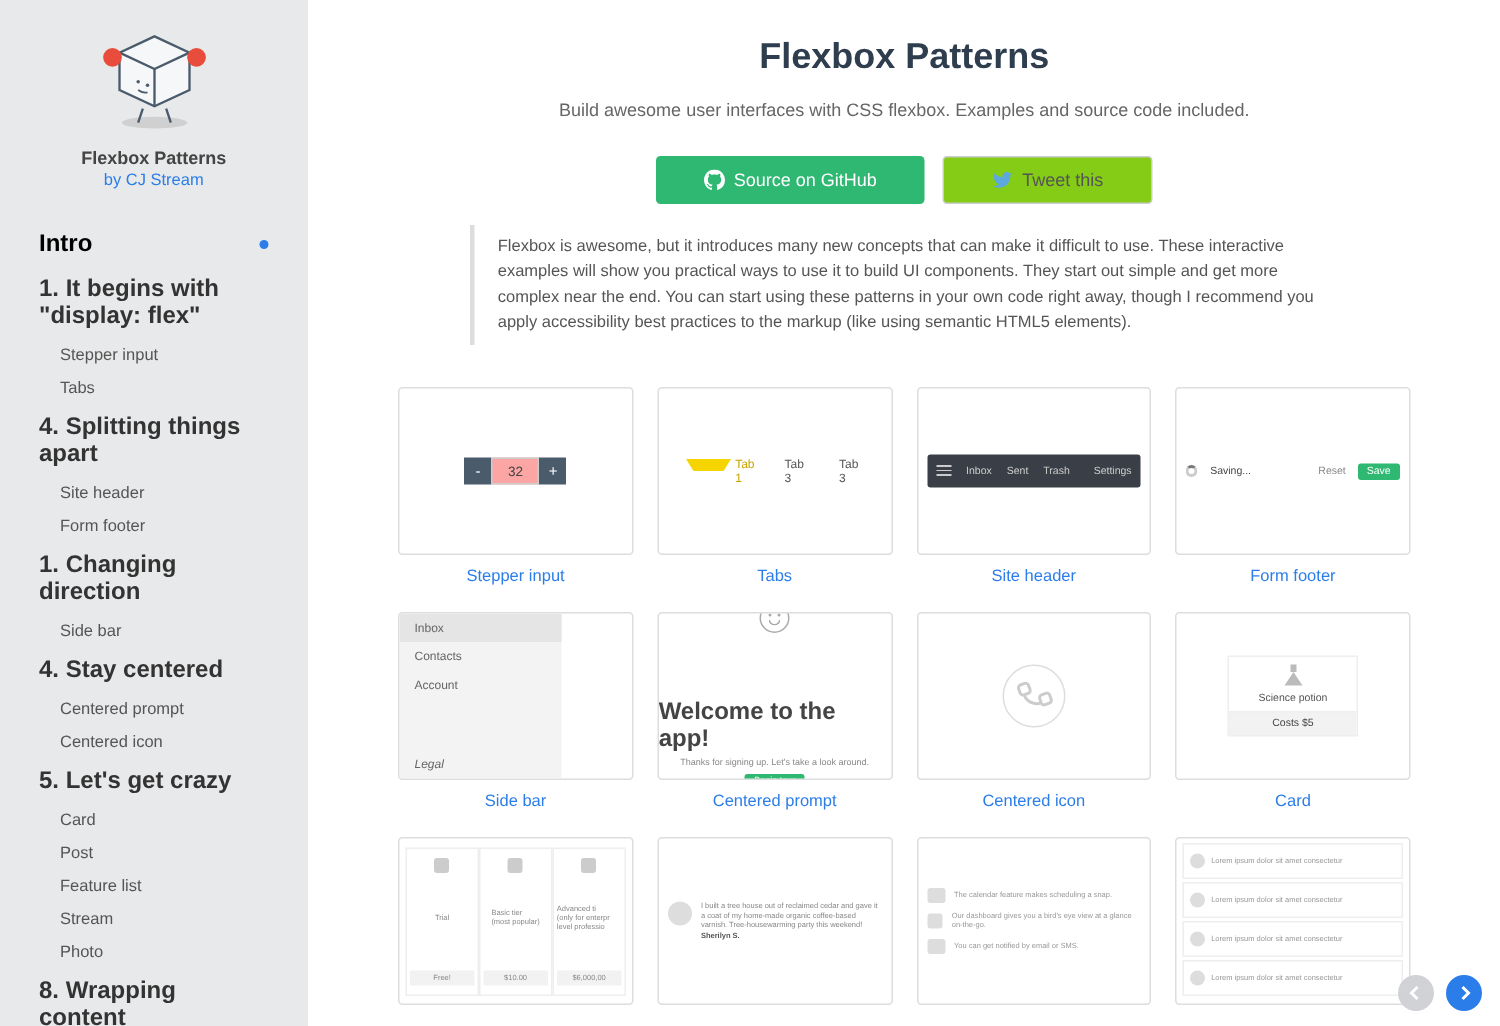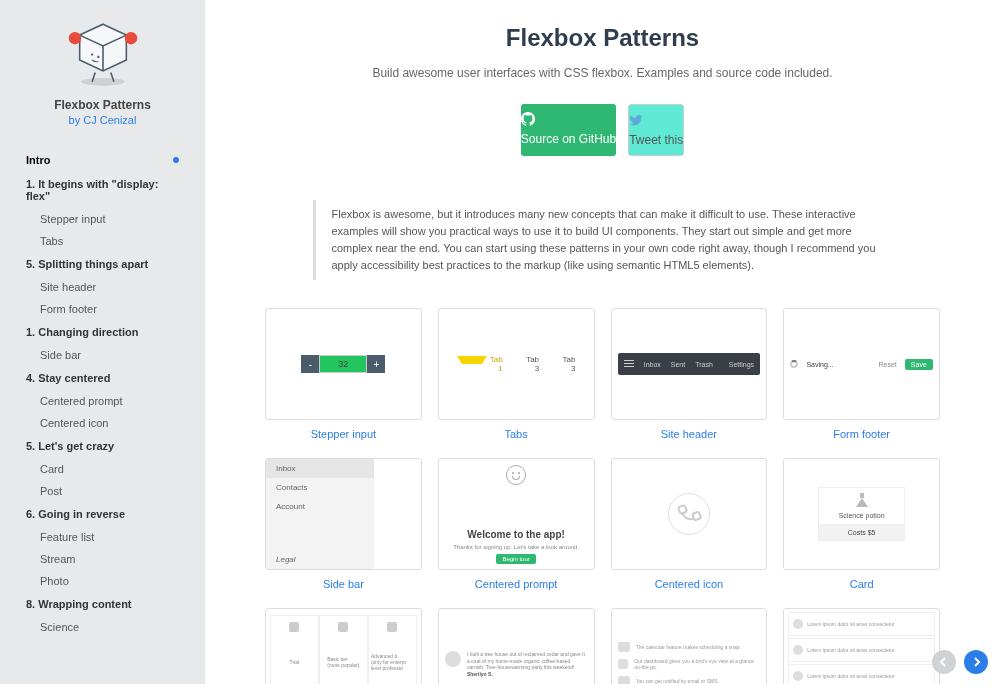--- a/index.html
+++ b/index.html
@@ -4,45 +4,45 @@
 <style>
 * { margin: 0; padding: 0; box-sizing: border-box; }
 body { font-family: -apple-system, BlinkMacSystemFont, "Segoe UI", Arial, sans-serif; font-size: 12px; color: #444; background: #fff; }
 .app { display: flex; width: 1000px; height: 684px; }
 .sidebar { width: 205px; background: #e8e9ea; display: flex; flex-direction: column; overflow-y: auto; }
 .logo-area { display: flex; flex-direction: column; align-items: center; padding: 18px 0 14px; }
 .logo-svg { width: 80px; height: 70px; }
 .site-title { color: #444; font-weight: 600; font-size: 12px; margin-top: 10px; }
 .site-author { color: #2b7de9; font-size: 11px; margin-top: 2px; }
 .nav { padding: 8px 0 14px; }
-.nav-section-header { padding: 6px 26px; font-size: 11px; font-weight: 600; color: #333; cursor: pointer; display: flex; justify-content: space-between; align-items: center; }
+.nav-section-header { padding: 6px 26px; font-size: 16px; font-weight: 600; color: #333; cursor: pointer; display: flex; justify-content: space-between; align-items: center; }
 .nav-section-header.active { color: #000; }
 .dot { width: 6px; height: 6px; background: #2b7de9; border-radius: 50%; }
 .nav-item { padding: 5px 26px 5px 40px; font-size: 11px; color: #555; cursor: pointer; }
 
 .main { flex: 1; padding: 24px 60px 30px; overflow-y: auto; position: relative; }
 .hero { text-align: center; }
 .page-title { font-size: 24px; color: #2f3e4f; font-weight: 600; }
 .page-subtitle { font-size: 12px; color: #666; margin-top: 12px; line-height: 1.5; }
 .hero-buttons { display: flex; gap: 12px; justify-content: center; margin-top: 22px; }
-.btn { padding: 8px 0; border-radius: 3px; font-size: 12px; display: inline-flex; gap: 6px; cursor: pointer; flex-direction: column; }
+.btn { padding: 8px 32px; border-radius: 3px; font-size: 12px; display: inline-flex; align-items: center; gap: 6px; cursor: pointer; }
 .btn-primary { background: #2eb872; color: #fff; border: none; }
-.btn-secondary { background: #5eead4; color: #555; border: 1px solid #ccc; }
-.intro-box { margin: 44px auto 0; max-width: 580px; border-left: 3px solid #ddd; padding: 6px 16px; font-size: 11px; line-height: 1.55; color: #555; text-align: left; }
+.btn-secondary { background: #84cc16; color: #555; border: 1px solid #ccc; }
+.intro-box { margin: 14px auto 0; max-width: 580px; border-left: 3px solid #ddd; padding: 6px 16px; font-size: 11px; line-height: 1.55; color: #555; text-align: left; }
 .grid { display: grid; grid-template-columns: repeat(4, 1fr); gap: 18px 16px; margin-top: 28px; }
 .card-item { display: flex; flex-direction: column; align-items: center; cursor: pointer; }
 .thumb { border: 1px solid #ddd; border-radius: 3px; width: 100%; height: 112px; background: #fff; display: flex; align-items: center; justify-content: center; overflow: hidden; position: relative; }
 .thumb-label { color: #2b7de9; font-size: 11px; margin-top: 8px; }
 
 
 .stepper-inner { display: flex; align-items: center; gap: 0; }
 .stepper-btn { background: #4a5b6c; color: #fff; width: 18px; height: 18px; display: flex; align-items: center; justify-content: center; font-size: 10px; }
-.stepper-val { background: #22c55e; border: 1px solid #ccc; width: 48px; height: 18px; font-size: 9px; display: flex; align-items: center; justify-content: center; }
-
-.tabs-inner { width: 100%; display: flex; align-items: center; padding: 0 8px; font-size: 8px; color: #555; text-align: right; }
+.stepper-val { background: #fca5a5; border: 1px solid #ccc; width: 32px; height: 18px; font-size: 9px; display: flex; align-items: center; justify-content: center; }
+
+.tabs-inner { width: 100%; display: flex; align-items: center; padding: 0 8px; font-size: 8px; color: #555; }
 .tabs-inner span { padding: 4px 10px; }
 .tabs-inner .t1 { color: #c9a400; display: flex; align-items: center; gap: 3px; }
 .tri-down { width: 0; height: 0; border-left: 5px solid transparent; border-right: 5px solid transparent; border-top: 8px solid #f5d400; }
 
 .siteheader-inner { width: 92%; height: 22px; background: #3a3f47; border-radius: 2px; display: flex; align-items: center; color: #ccc; font-size: 7px; padding: 0 6px; gap: 10px; }
 .siteheader-inner .sh-menu { width: 10px; height: 8px; background: repeating-linear-gradient(#ccc, #ccc 1px, transparent 1px, transparent 3px); }
 .siteheader-inner .sh-settings { margin-left: auto; }
 
 .footer-inner { width: 92%; display: flex; align-items: center; font-size: 7px; gap: 8px; }
 .footer-inner .dot2 { width: 8px; height: 8px; border: 2px solid #ccc; border-top-color: #777; border-radius: 50%; }
@@ -52,21 +52,21 @@
 .sidebar-inner { width: 70%; height: 100%; background: #f3f3f3; display: flex; flex-direction: column; font-size: 8px; color: #666; }
 .sidebar-inner span { padding: 5px 10px; }
 .sidebar-inner span:first-child { background: #e5e5e5; }
 .sidebar-inner .legal { margin-top: auto; font-style: italic; }
 
 .prompt-inner { display: flex; flex-direction: column; align-items: center; gap: 4px; }
 .smile { width: 20px; height: 20px; border: 1px solid #aaa; border-radius: 50%; position: relative; }
 .smile::before, .smile::after { content: ''; position: absolute; width: 2px; height: 2px; background: #aaa; border-radius: 50%; top: 6px; }
 .smile::before { left: 5px; } .smile::after { right: 5px; }
 .smile-mouth { position: absolute; width: 8px; height: 4px; border: 1px solid #aaa; border-top: none; border-radius: 0 0 8px 8px; bottom: 4px; left: 5px; }
-.prompt-title { font-size: 10px; font-weight: 600; color: #444; margin-top: 40px; }
+.prompt-title { font-size: 16px; font-weight: 600; color: #444; margin-top: 40px; }
 .prompt-sub { font-size: 6px; color: #888; }
 .prompt-btn { background: #2eb872; color: #fff; font-size: 6px; padding: 2px 6px; border-radius: 2px; }
 
 .icon-inner { width: 42px; height: 42px; border: 1px solid #ddd; border-radius: 50%; display: flex; align-items: center; justify-content: center; }
 .phone-shape { width: 14px; height: 14px; border: 2px solid #ccc; border-radius: 0 0 0 10px; border-top: none; border-right: none; transform: rotate(-20deg); }
 .phone-shape::before, .phone-shape::after { content: ''; position: absolute; width: 5px; height: 5px; background: #fff; border: 2px solid #ccc; border-radius: 3px; }
 .phone-shape::before { top: -4px; left: -4px; }
 .phone-shape::after { bottom: -4px; right: -4px; }
 
 .product-inner { width: 56%; border: 1px solid #eee; display: flex; flex-direction: column; align-items: center; font-size: 7px; }
@@ -115,39 +115,38 @@
         <line x1="50" y1="36" x2="50" y2="68" stroke="#4a5b6c" stroke-width="2"></line>
         <circle cx="36" cy="47" r="1.5" fill="#4a5b6c"></circle>
           <circle cx="44" cy="50" r="1.5" fill="#4a5b6c"></circle>
         <path d="M36 54 Q40 57 44 56" stroke="#4a5b6c" stroke-width="1.5" fill="none"></path>
         <circle cx="14" cy="26" r="8" fill="#e74c3c"></circle>
           <circle cx="86" cy="26" r="8" fill="#e74c3c"></circle>
         <line x1="40" y1="70" x2="36" y2="82" stroke="#4a5b6c" stroke-width="2"></line>
         <line x1="60" y1="70" x2="64" y2="82" stroke="#4a5b6c" stroke-width="2"></line>
       </svg>
       <div class="site-title">Flexbox Patterns</div>
-      <a class="site-author">by CJ Cenizal</a>
+      <a class="site-author">by CJ Stream</a>
     </div>
     <nav class="nav" id="nav">
         <div class="nav-section-header active">Intro<span class="dot"></span></div>
         <div class="nav-section-header">1. It begins with "display: flex"</div>
         <div class="nav-item">Stepper input</div>
         <div class="nav-item">Tabs</div>
-        <div class="nav-section-header">5. Splitting things apart</div>
+        <div class="nav-section-header">4. Splitting things apart</div>
         <div class="nav-item">Site header</div>
         <div class="nav-item">Form footer</div>
         <div class="nav-section-header">1. Changing direction</div>
         <div class="nav-item">Side bar</div>
         <div class="nav-section-header">4. Stay centered</div>
         <div class="nav-item">Centered prompt</div>
         <div class="nav-item">Centered icon</div>
         <div class="nav-section-header">5. Let's get crazy</div>
         <div class="nav-item">Card</div>
         <div class="nav-item">Post</div>
-        <div class="nav-section-header">6. Going in reverse</div>
         <div class="nav-item">Feature list</div>
         <div class="nav-item">Stream</div>
         <div class="nav-item">Photo</div>
         <div class="nav-section-header">8. Wrapping content</div>
         <div class="nav-item">Science</div>
       </nav>
   </aside>
 
   <main class="main">
     <div class="hero">

